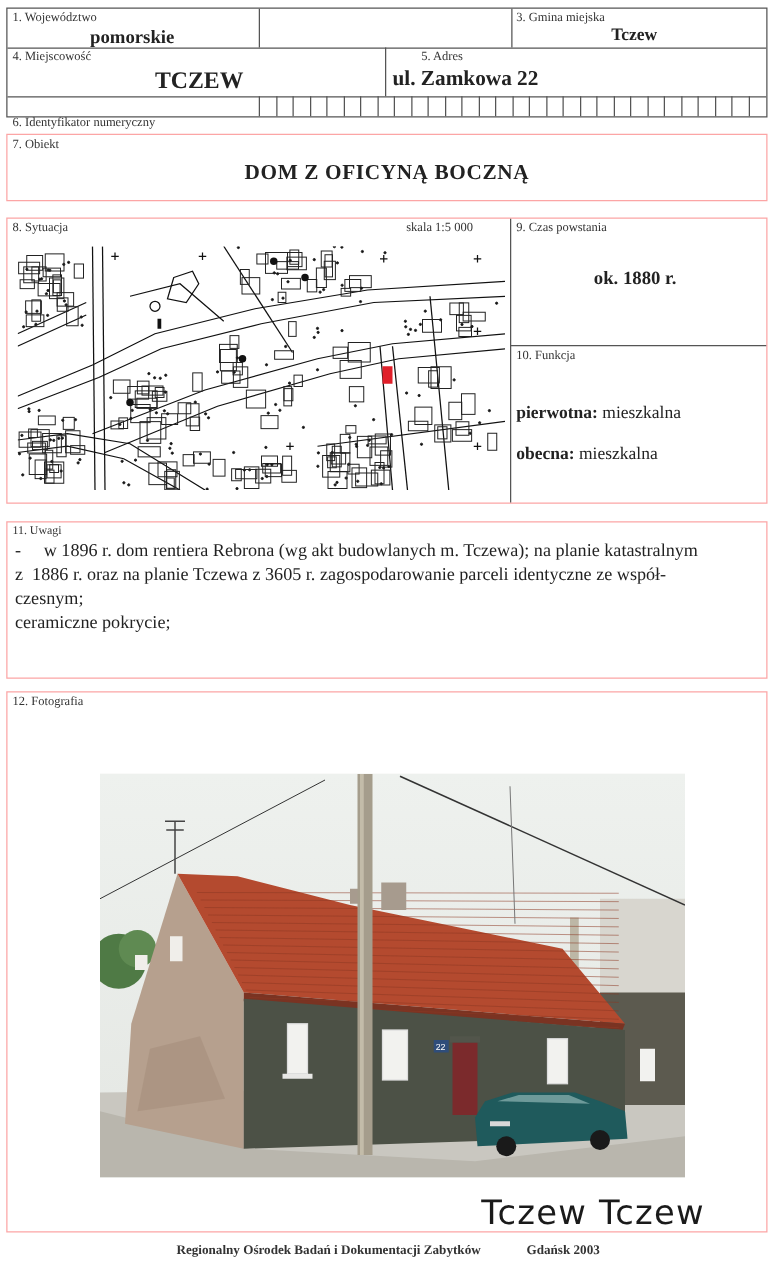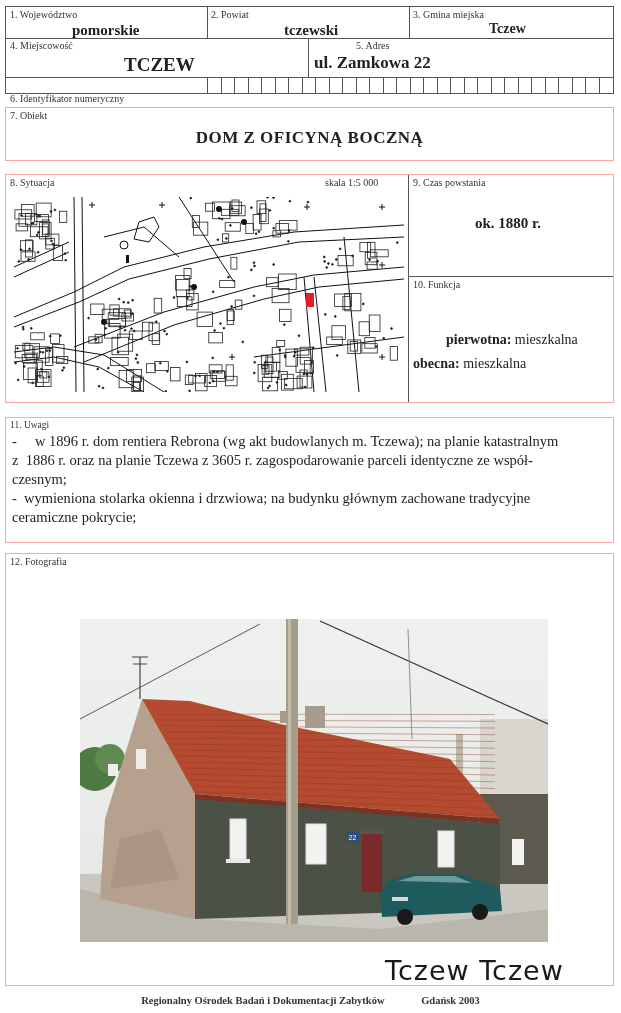--- a/index.html
+++ b/index.html
@@ -45,34 +45,30 @@
   <div class="hline" style="left:0;right:0;top:31px;"></div>
   <div class="hline" style="left:0;right:0;top:70px;"></div>
   <div class="vline" style="left:201px;top:0;height:31px;"></div>
   <div class="vline" style="left:403px;top:0;height:31px;"></div>
   <div class="vline" style="left:302px;top:31px;height:39px;"></div>
 
   <div class="cell" style="left:0;top:0;width:201px;height:31px;">
     <span class="lbl">1. Województwo</span>
     <span class="val" style="left:66px;top:15px;font-size:15px;">pomorskie</span>
   </div>
-  <div class="cell" style="left:201px;top:0;width:202px;height:31px;">
-    <span class="lbl">2. Powiat</span>
-    <span class="val" style="left:77px;top:15px;font-size:15px;">tczewski</span>
-  </div>
   <div class="cell" style="left:403px;top:0;width:206px;height:31px;">
     <span class="lbl">3. Gmina miejska</span>
     <span class="val" style="left:80px;top:14px;">Tczew</span>
   </div>
   <div class="cell" style="left:0;top:31px;width:302px;height:39px;">
     <span class="lbl">4. Miejscowość</span>
     <span class="val" style="left:118px;top:16px;font-size:19px;">TCZEW</span>
   </div>
   <div class="cell" style="left:302px;top:31px;width:307px;height:39px;">
-    <span class="lbl" style="left:20px;padding-left:28px;">5. Adres</span>
+    <span class="lbl" style="left:1px;padding-left:28px;">5. Adres</span>
     <span class="val" style="left:6px;top:15px;font-size:17px;">ul. Zamkowa 22</span>
   </div>
   <div class="cell" style="left:0;top:70px;width:609px;height:17px;">
     <span class="lbl" style="top:16px;">6. Identyfikator numeryczny</span>
     <div class="id-cells" id="idcells">
         <div class="id-cell"></div>
         <div class="id-cell"></div>
         <div class="id-cell"></div>
         <div class="id-cell"></div>
         <div class="id-cell"></div>
@@ -454,36 +450,35 @@
       <circle cx="110" cy="48" r="4" stroke="#111" fill="none"></circle>
     </svg>
   </div>
 
   <div class="cell" style="left:403px;top:0;width:204px;height:101px;">
     <span class="lbl">9.   Czas powstania</span>
     <span class="val" style="left:66px;top:40px;font-size:15px;">ok. 1880 r.</span>
   </div>
   <div class="cell" style="left:403px;top:102px;width:204px;height:125px;">
     <span class="lbl">10. Funkcja</span>
-    <div style="position:absolute;left:4px;top:55px;font-size:14px;white-space:nowrap;margin-left:33px;">
+    <div style="position:absolute;left:4px;top:46px;font-size:14px;white-space:nowrap;">
       <b>pierwotna:</b><span> mieszkalna</span>
     </div>
     <div style="position:absolute;left:4px;top:79px;font-size:14px;white-space:nowrap;">
       <b>obecna:</b><span> mieszkalna</span>
     </div>
   </div>
 </div>
 
 <div id="uwagi" class="abs box">
   <span class="lbl" style="font-size:9.5px;">11. Uwagi</span>
   <div class="text">
     <div style="white-space:pre;">-     w 1896 r. dom rentiera Rebrona (wg akt budowlanych m. Tczewa); na planie katastralnym</div>
     <div style="white-space:pre;">z  1886 r. oraz na planie Tczewa z 3605 r. zagospodarowanie parceli identyczne ze współ-</div>
     <div style="white-space:pre;">czesnym;</div>
-    <div style="white-space:pre;">-  wymieniona stolarka okienna i drzwiowa; na budynku głównym zachowane tradycyjne</div>
     <div style="white-space:pre;">ceramiczne pokrycie;</div>
   </div>
 </div>
 
 <div id="foto" class="abs box">
   <span class="lbl">12. Fotografia</span>
   <div id="photo">
     <svg width="468" height="323" viewBox="0 0 468 323">
       <defs>
         <linearGradient id="sky" x1="0" y1="0" x2="0" y2="1">

